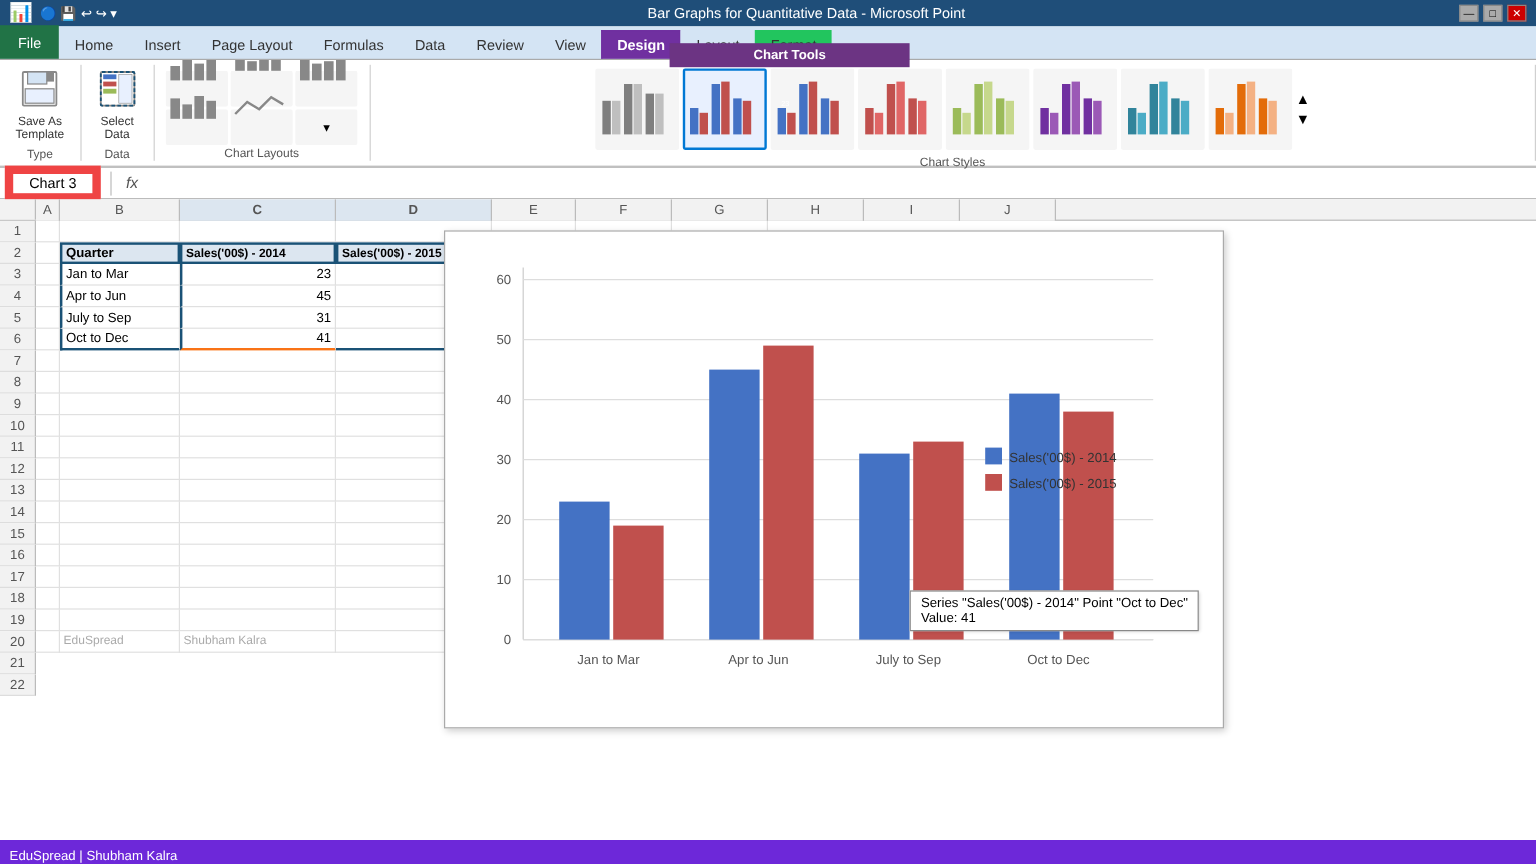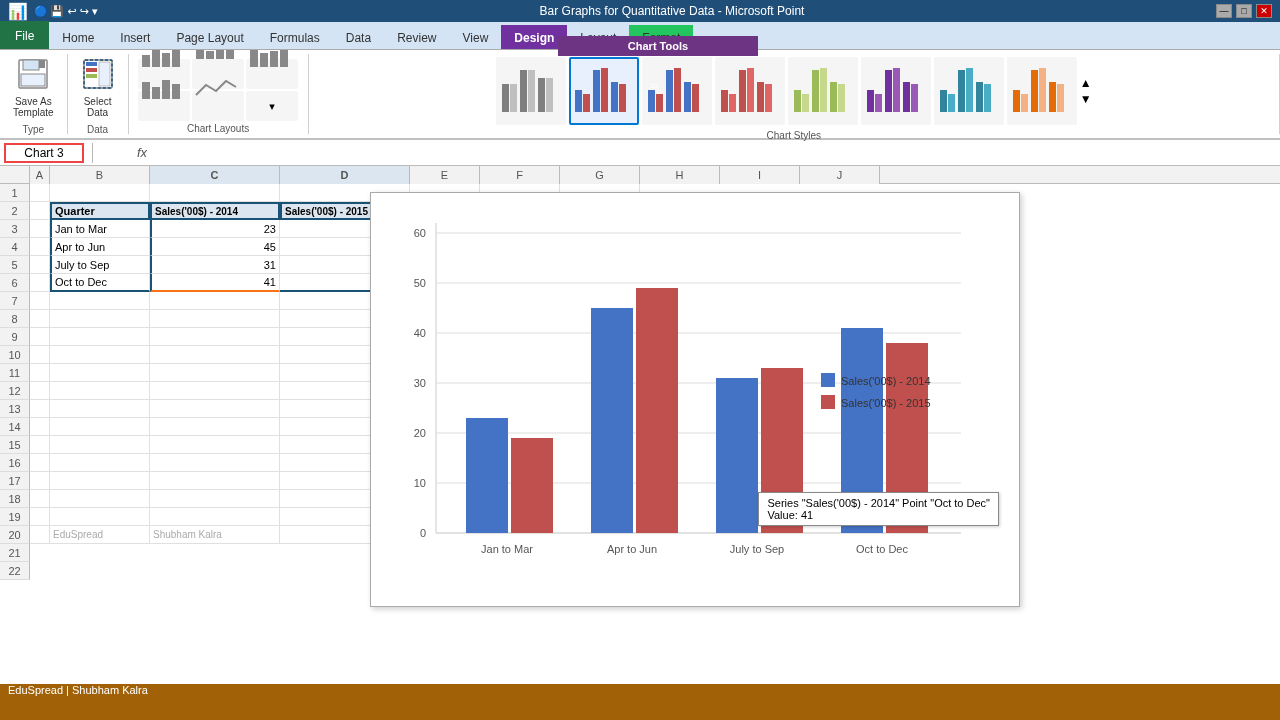--- a/index.html
+++ b/index.html
@@ -117,27 +117,27 @@
       display: flex;
       align-items: center;
       height: 26px;
       border-bottom: 1px solid #bbb;
       background: #fff;
       padding: 0 4px;
       gap: 4px;
     }
     #name-box {
       width: 80px;
-      border: 2px solid #ef4444;
+      border: 7px solid #ef4444;
       padding: 1px 4px;
       font-size: 12px;
       text-align: center;
     }
     #formula-divider { width: 1px; height: 20px; background: #bbb; margin: 0 4px; }
-    #fx-btn { font-style: italic; font-size: 13px; color: #555; cursor: pointer; padding: 0 4px; margin-left: 32px; }
+    #fx-btn { font-style: italic; font-size: 13px; color: #555; cursor: pointer; padding: 0 4px; }
     #formula-input { flex: 1; border: none; outline: none; font-size: 12px; }
 
     
     #spreadsheet {
       display: flex;
       flex-direction: column;
       height: calc(720px - 22px - 24px - 28px - 90px - 26px);
       overflow: hidden;
     }
     
@@ -241,24 +241,24 @@
       font-size: 11px;
       box-shadow: 1px 1px 3px rgba(0,0,0,0.2);
       z-index: 20;
     }
 
     
     #status-bar {
       position: fixed;
       bottom: 0;
       width: 1280px;
-      height: 36px;
-      background: #a16207;
-      display: flex;
-      align-items: flex-start;
+      height: 20px;
+      background: #6d28d9;
+      display: flex;
+      align-items: flex-end;
       padding: 0 8px;
       color: #fff;
       font-size: 11px;
       gap: 8px;
     }
 
     
     .w-col-a { width: 20px; min-width: 20px; }
     .w-col-b { width: 100px; min-width: 100px; }
     .w-col-c { width: 130px; min-width: 130px; }

